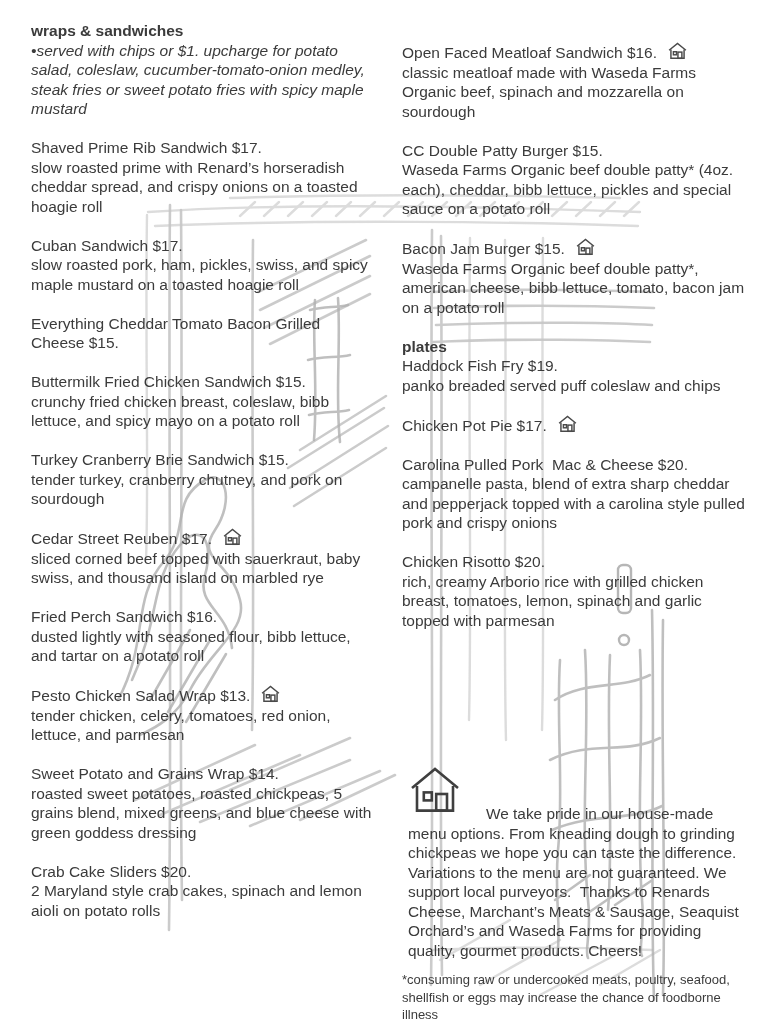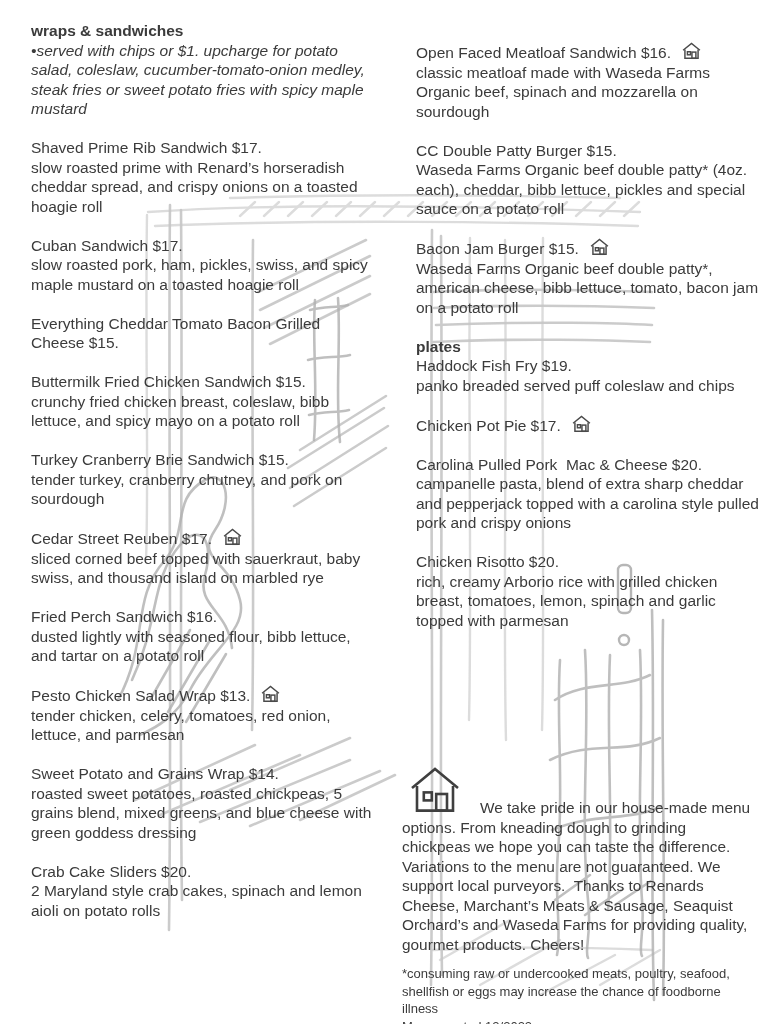--- a/index.html
+++ b/index.html
@@ -8,32 +8,32 @@
     width:768px;height:1024px;background:#ffffff;overflow:hidden;
     font-family:"Liberation Sans",sans-serif;
   }
   .page{position:relative;width:768px;height:936px;background:#ffffff;}
   .sketch{position:absolute;left:0;top:0;z-index:0;pointer-events:none;}
   .col{
     position:absolute;z-index:1;color:#3b3b3b;
     font-size:15.5px;line-height:19.5px;
   }
   .col-left{left:31px;top:21px;width:346px;}
-  .col-right{left:416px;top:42px;width:350px;}
+  .col-right{left:402px;top:42px;width:350px;}
   .sec-header{font-weight:bold;}
   .note{margin:0 0 19.5px 0;font-style:italic;}
   .item{margin:0 0 19.5px 0;}
   .title{white-space:pre-wrap;}
   .house-icon{display:inline-block;margin-left:11px;vertical-align:-2px;}
   .footer{
     position:absolute;left:402px;top:762px;width:356px;z-index:1;
     color:#3b3b3b;font-size:15.4px;line-height:19.5px;
   }
   .house-large{position:absolute;left:7px;top:0;}
-  .blurb{margin:0;padding-top:36px;text-indent:78px;white-space:pre-wrap;}
+  .blurb{margin:6px;padding-top:36px;text-indent:78px;white-space:pre-wrap;}
   .fineprint{margin:11px 0 0 0;font-size:13px;line-height:17.5px;}
 </style>
 </head>
 <body>
 
 <div class="page">
 
   <svg class="sketch" width="768" height="1024" viewBox="0 0 768 1024" aria-hidden="true">
     <g fill="none" stroke="#d6d6d6" stroke-width="2.4" stroke-linecap="round" opacity="0.85">
       <path d="M148 212 C 280 203, 470 206, 640 212"></path>

